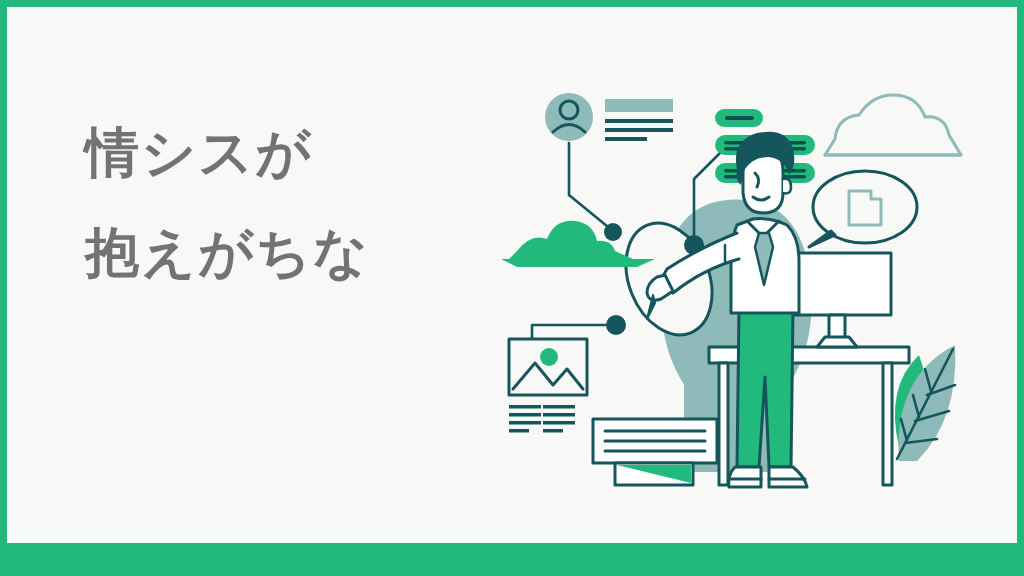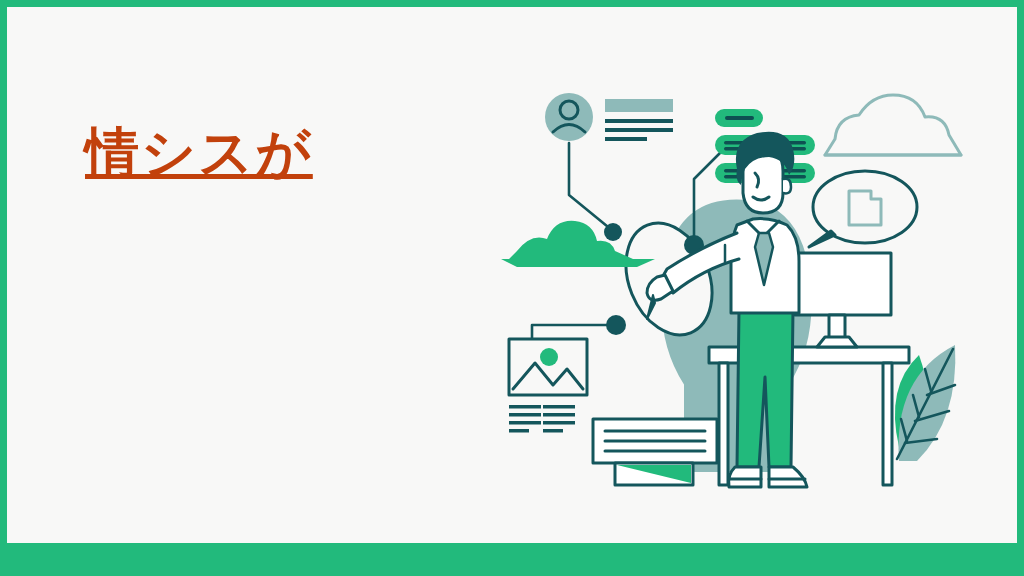--- a/index.html
+++ b/index.html
@@ -24,38 +24,39 @@
     width:420px;
   }
   .hl-line {
     font-family:"DejaVu Sans", sans-serif;
     font-weight:bold;
     font-size:54px;
     line-height:100px;
     letter-spacing:2px;
     white-space:nowrap;
   }
-  .hl-teal { color:#c2410c;text-decoration:underline; }
+  .hl-teal { color:#737373; }
   .hl-orange { color:#E08A1E; font-size:62px; }
   #illustration {
     position:absolute;
     left:480px;
     top:40px;
     width:520px;
     height:460px;
   }
   #illustration svg { display:block; width:520px; height:460px; }
 </style>
 </head>
 <body>
 
 <div id="banner">
 
   <div id="headline">
     <div class="hl-line hl-teal">情シスが</div>
+    <div class="hl-line hl-teal">抱えがちな</div>
   </div>
 
   <div id="illustration">
     <svg viewBox="0 0 520 460" xmlns="http://www.w3.org/2000/svg">
       <g fill="none" stroke="#14565C" stroke-width="3" stroke-linecap="round" stroke-linejoin="round">
 
         <g stroke="#8EBAB9" stroke-width="3">
           <path d="M338 108 L348 92 Q350 70 372 68 Q385 48 406 48 Q430 48 438 70 Q458 68 462 88 L474 108 Z" fill="none"></path>
           <line x1="338" y1="108" x2="474" y2="108"></line>
         </g>

